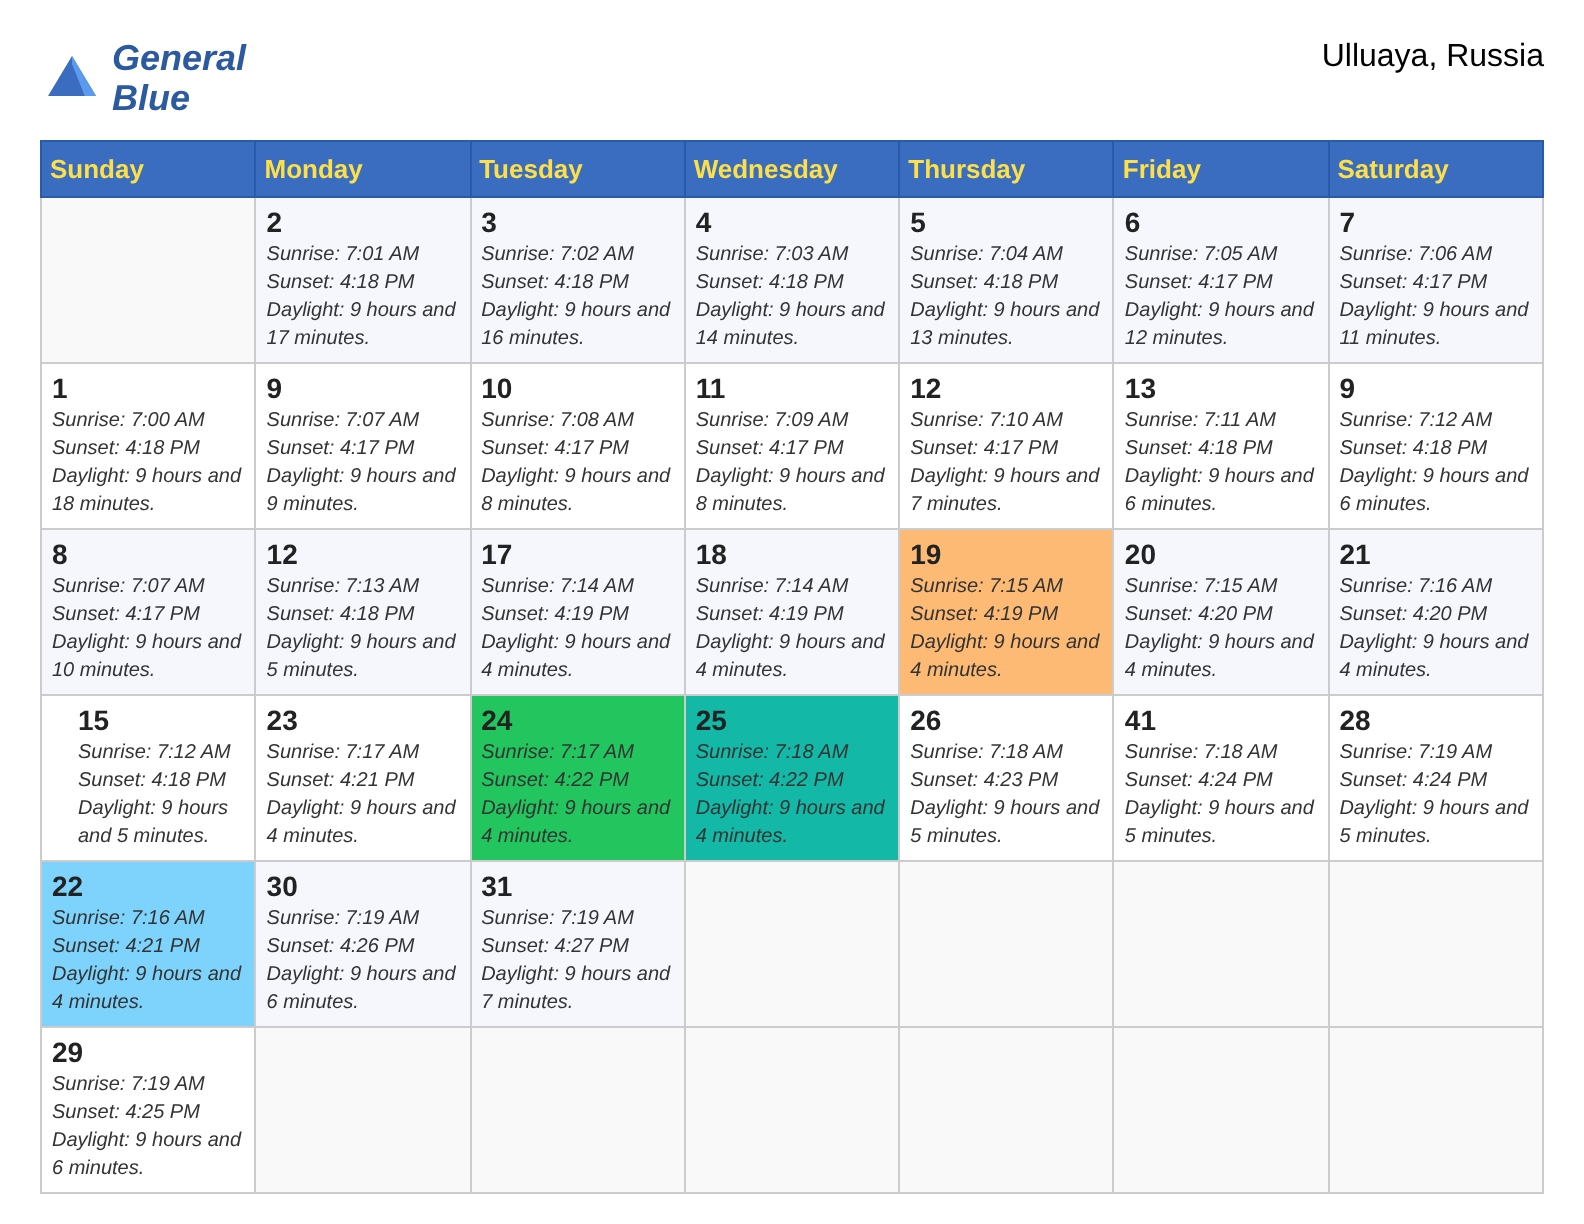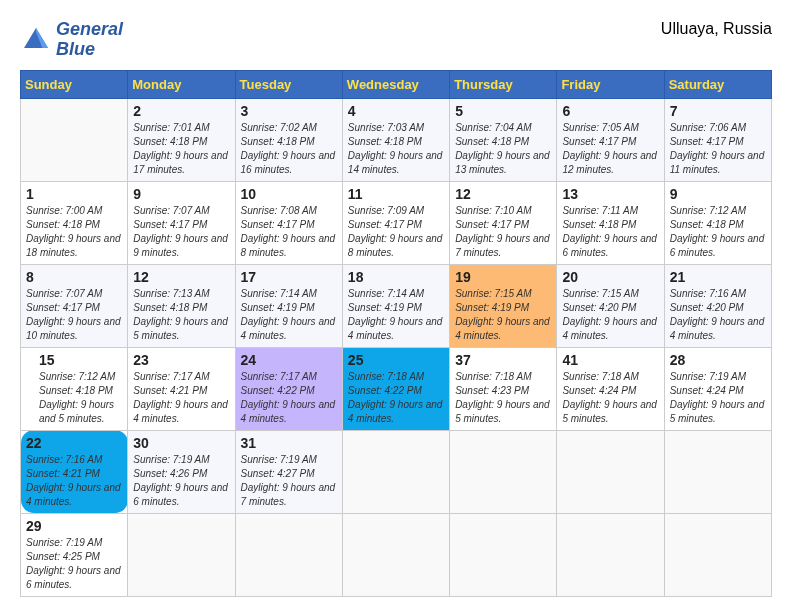--- a/index.html
+++ b/index.html
@@ -213,43 +213,43 @@
       </tr>
       <tr>
         <td style="background: rgb(255, 255, 255); padding-left: 18px;">
           <span class="day-num">15</span>
           <div class="day-info">Sunrise: 7:12 AM<br>Sunset: 4:18 PM<br>Daylight: 9 hours and 5 minutes.</div>
         </td>
         <td style="background: rgb(255, 255, 255);">
           <span class="day-num">23</span>
           <div class="day-info">Sunrise: 7:17 AM<br>Sunset: 4:21 PM<br>Daylight: 9 hours and 4 minutes.</div>
         </td>
-        <td style="background: #c4b5fd; margin-left: 28px;">
+        <td style="background: #22c55e; margin-left: 28px;">
           <span class="day-num">24</span>
           <div class="day-info">Sunrise: 7:17 AM<br>Sunset: 4:22 PM<br>Daylight: 9 hours and 4 minutes.</div>
         </td>
-        <td style="background: #0ea5e9;">
+        <td style="background: #14b8a6;">
           <span class="day-num">25</span>
           <div class="day-info">Sunrise: 7:18 AM<br>Sunset: 4:22 PM<br>Daylight: 9 hours and 4 minutes.</div>
         </td>
         <td style="background: rgb(255, 255, 255);">
-          <span class="day-num">37</span>
+          <span class="day-num">26</span>
           <div class="day-info">Sunrise: 7:18 AM<br>Sunset: 4:23 PM<br>Daylight: 9 hours and 5 minutes.</div>
         </td>
         <td style="background: rgb(255, 255, 255);">
           <span class="day-num">41</span>
           <div class="day-info">Sunrise: 7:18 AM<br>Sunset: 4:24 PM<br>Daylight: 9 hours and 5 minutes.</div>
         </td>
         <td style="background: rgb(255, 255, 255);">
           <span class="day-num">28</span>
           <div class="day-info">Sunrise: 7:19 AM<br>Sunset: 4:24 PM<br>Daylight: 9 hours and 5 minutes.</div>
         </td>
       </tr>
       <tr>
-        <td style="background: #0ea5e9; border-radius: 13px;">
+        <td style="background: #7dd3fc;">
           <span class="day-num">22</span>
           <div class="day-info">Sunrise: 7:16 AM<br>Sunset: 4:21 PM<br>Daylight: 9 hours and 4 minutes.</div>
         </td>
         <td style="background: rgb(245, 247, 252);">
           <span class="day-num">30</span>
           <div class="day-info">Sunrise: 7:19 AM<br>Sunset: 4:26 PM<br>Daylight: 9 hours and 6 minutes.</div>
         </td>
         <td style="background: rgb(245, 247, 252);">
           <span class="day-num">31</span>
           <div class="day-info">Sunrise: 7:19 AM<br>Sunset: 4:27 PM<br>Daylight: 9 hours and 7 minutes.</div>

